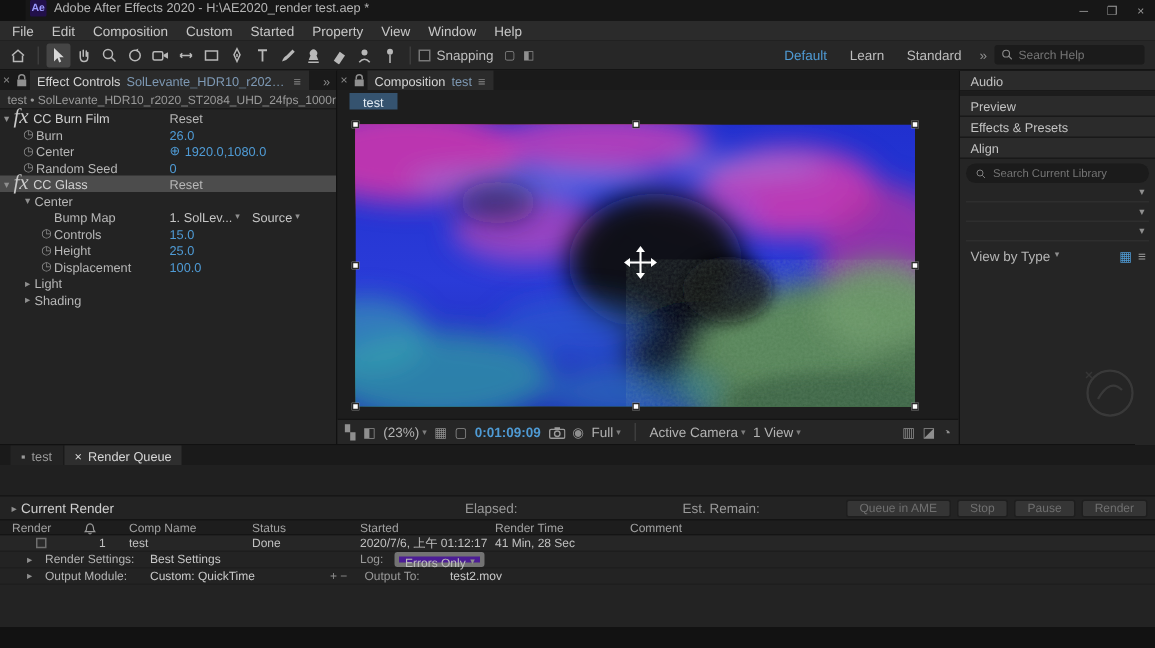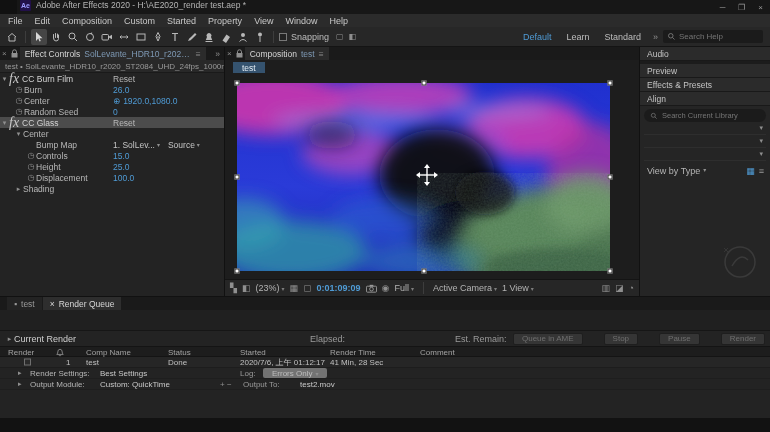--- a/index.html
+++ b/index.html
@@ -88,34 +88,34 @@
 
 .queue{position:absolute;top:297px;left:0;right:0;height:121px;background:#232323}
 .q-tabs{height:13px;background:#1a1a1a;display:flex;align-items:center;padding-left:7px;gap:1px;font-size:8.5px}
 .q-tab{height:13px;display:flex;align-items:center;gap:4px;padding:0 7px;background:#232323;color:#9a9a9a}
 .q-tab.active{background:#2e2e2e;color:#d8d8d8}
 .q-well{height:21px;background:#202020;border-bottom:1px solid #161616}
 .q-current{position:relative;height:15px;display:flex;align-items:center;padding-left:5px;color:#cfcfcf}
 .q-abs{position:absolute;top:50%;transform:translateY(-50%)}
 .q-label-elapsed{left:310px;color:#9a9a9a}
 .q-label-est{left:455px;color:#9a9a9a}
-.q-buttons{position:absolute;right:5px;top:50%;transform:translateY(-50%);display:flex;gap:21px}
+.q-buttons{position:absolute;right:5px;top:50%;transform:translateY(-50%);display:flex;gap:4px}
 .q-btn{height:12px;padding:0 8px;background:#353535;border:1px solid #1e1e1e;border-radius:2px;color:#6f6f6f;display:flex;align-items:center;font-size:8px}
 .q-header{position:relative;height:11px;background:#1d1d1d;border-top:1px solid #141414;border-bottom:1px solid #141414;color:#a2a2a2;font-size:8px}
 .q-row{position:relative;height:11px;background:#262626;border-bottom:1px solid #1d1d1d;color:#c0c0c0;font-size:8px}
 .q-sub{position:relative;height:11px;color:#b5b5b5;font-size:8px;border-bottom:1px solid #1e1e1e}
 .c-render{left:8px}.c-bell{left:56px}.c-comp{left:86px}.c-status{left:168px}.c-started{left:240px}.c-rtime{left:330px}.c-comment{left:420px}
 .c-check{left:24px;width:7px;height:7px;border:1px solid #6f6f6f;background:#2b2b2b}
 .c-num{left:66px}
 .s-twirl{left:18px;color:#8f8f8f;font-size:7px}
 .s-l1{left:30px}.s-v1{left:100px;color:#c9c9c9}
 .s-log{left:240px;color:#9a9a9a}.s-logdd{left:263px}
 .s-pm{left:220px;color:#8f8f8f}
 .s-out{left:243px;color:#9a9a9a}.s-outv{left:300px;color:#c9c9c9}
-.dd-box{display:inline-flex;align-items:center;gap:3px;background:#4c1d95;border:5px solid #737373;border-radius:2px;height:10px;padding:0 4px;color:#bdbdbd}
+.dd-box{display:inline-flex;gap:3px;background:#4c1d95;border:3px solid #737373;border-radius:2px;height:10px;padding:0 4px;color:#bdbdbd}
 
 
 .statusbar{position:absolute;top:418px;left:0;right:0;height:14px;background:#121212}
 
 svg{display:block}
 </style>
 </head>
 <body>
 
 <div class="app">
@@ -343,20 +343,25 @@
             <span class="blue">25.0</span>
           </span>
       </div>
       <div class="ec-row">
         <span class="ind-b"></span>
         <span class="stopwatch">◷</span>
         <span>Displacement</span>
         <span class="val-col">
             <span class="blue">100.0</span>
           </span>
+      </div>
+      <div class="ec-row">
+        <span class="ind-a"></span>
+        <span class="twirl">▸</span>
+        <span>Light</span>
       </div>
       <div class="ec-row">
         <span class="ind-a"></span>
         <span class="twirl">▸</span>
         <span>Shading</span>
       </div>
     </div>
   </div>
 
   <div class="center-panel">

